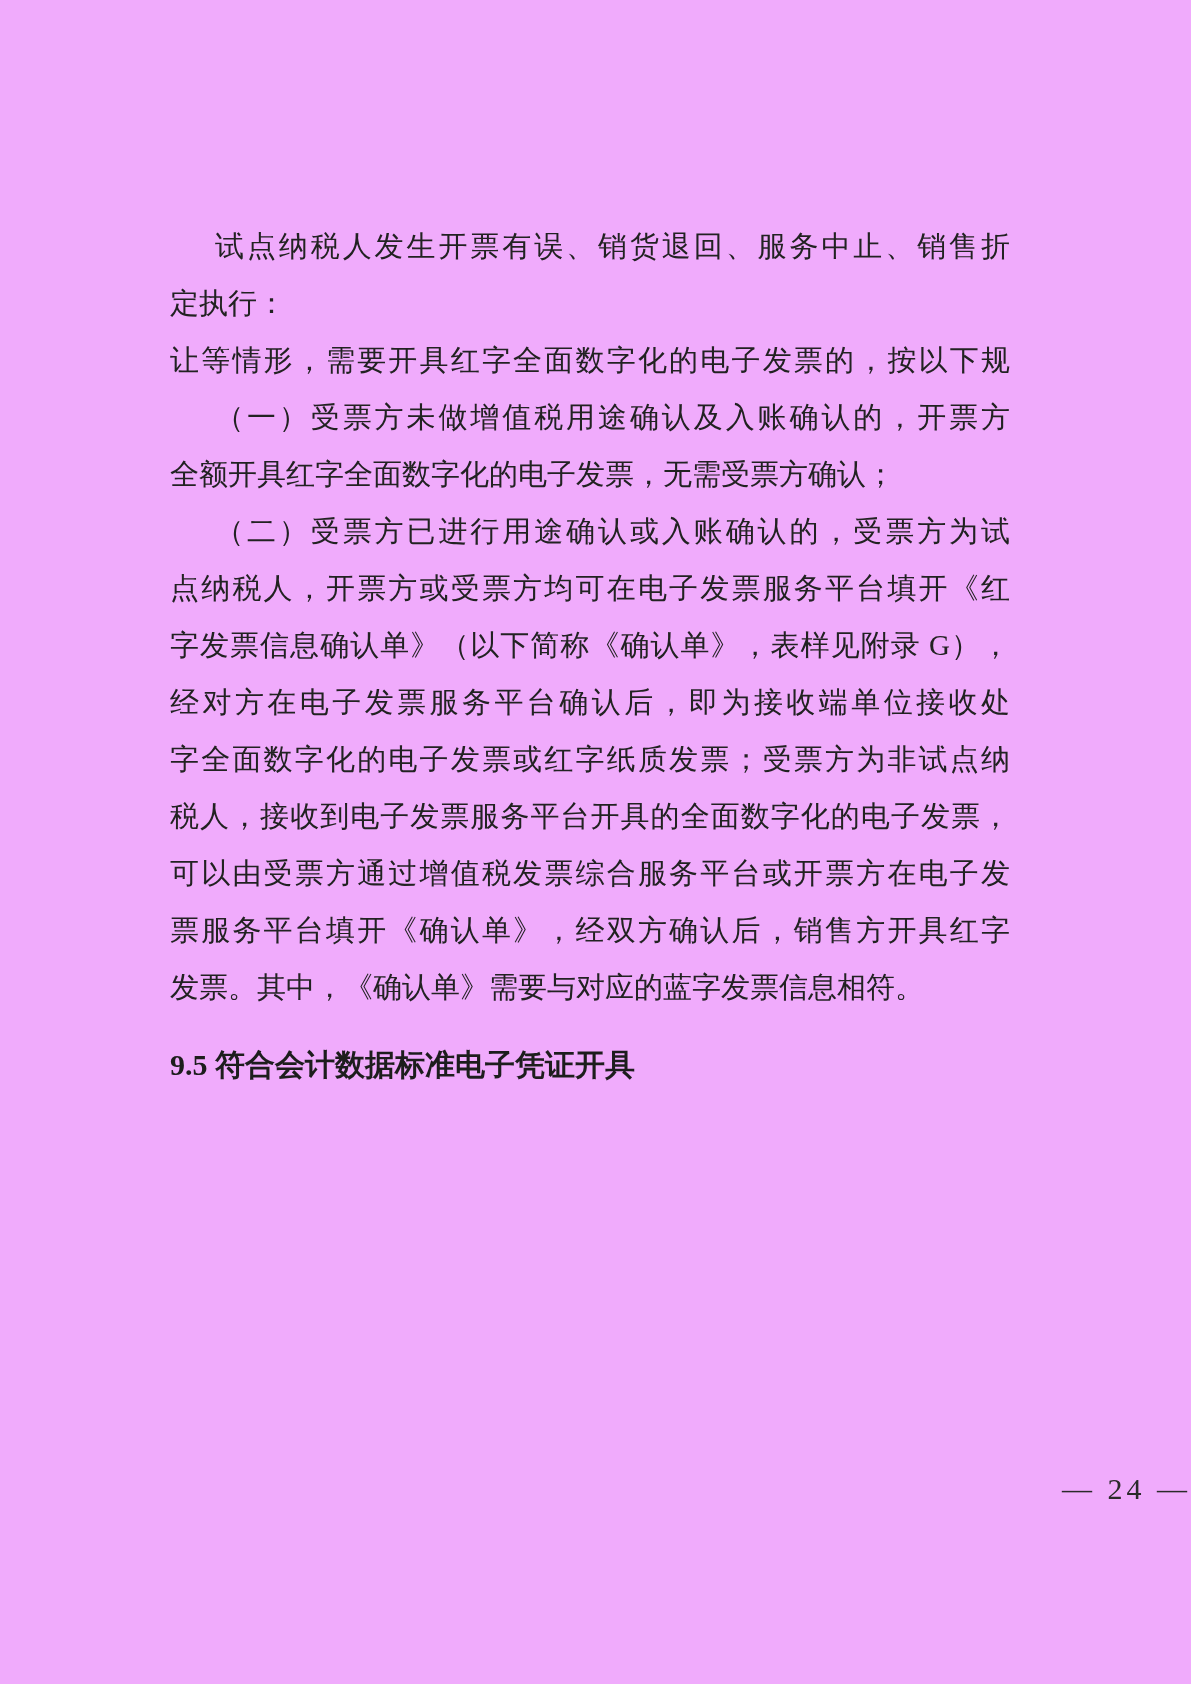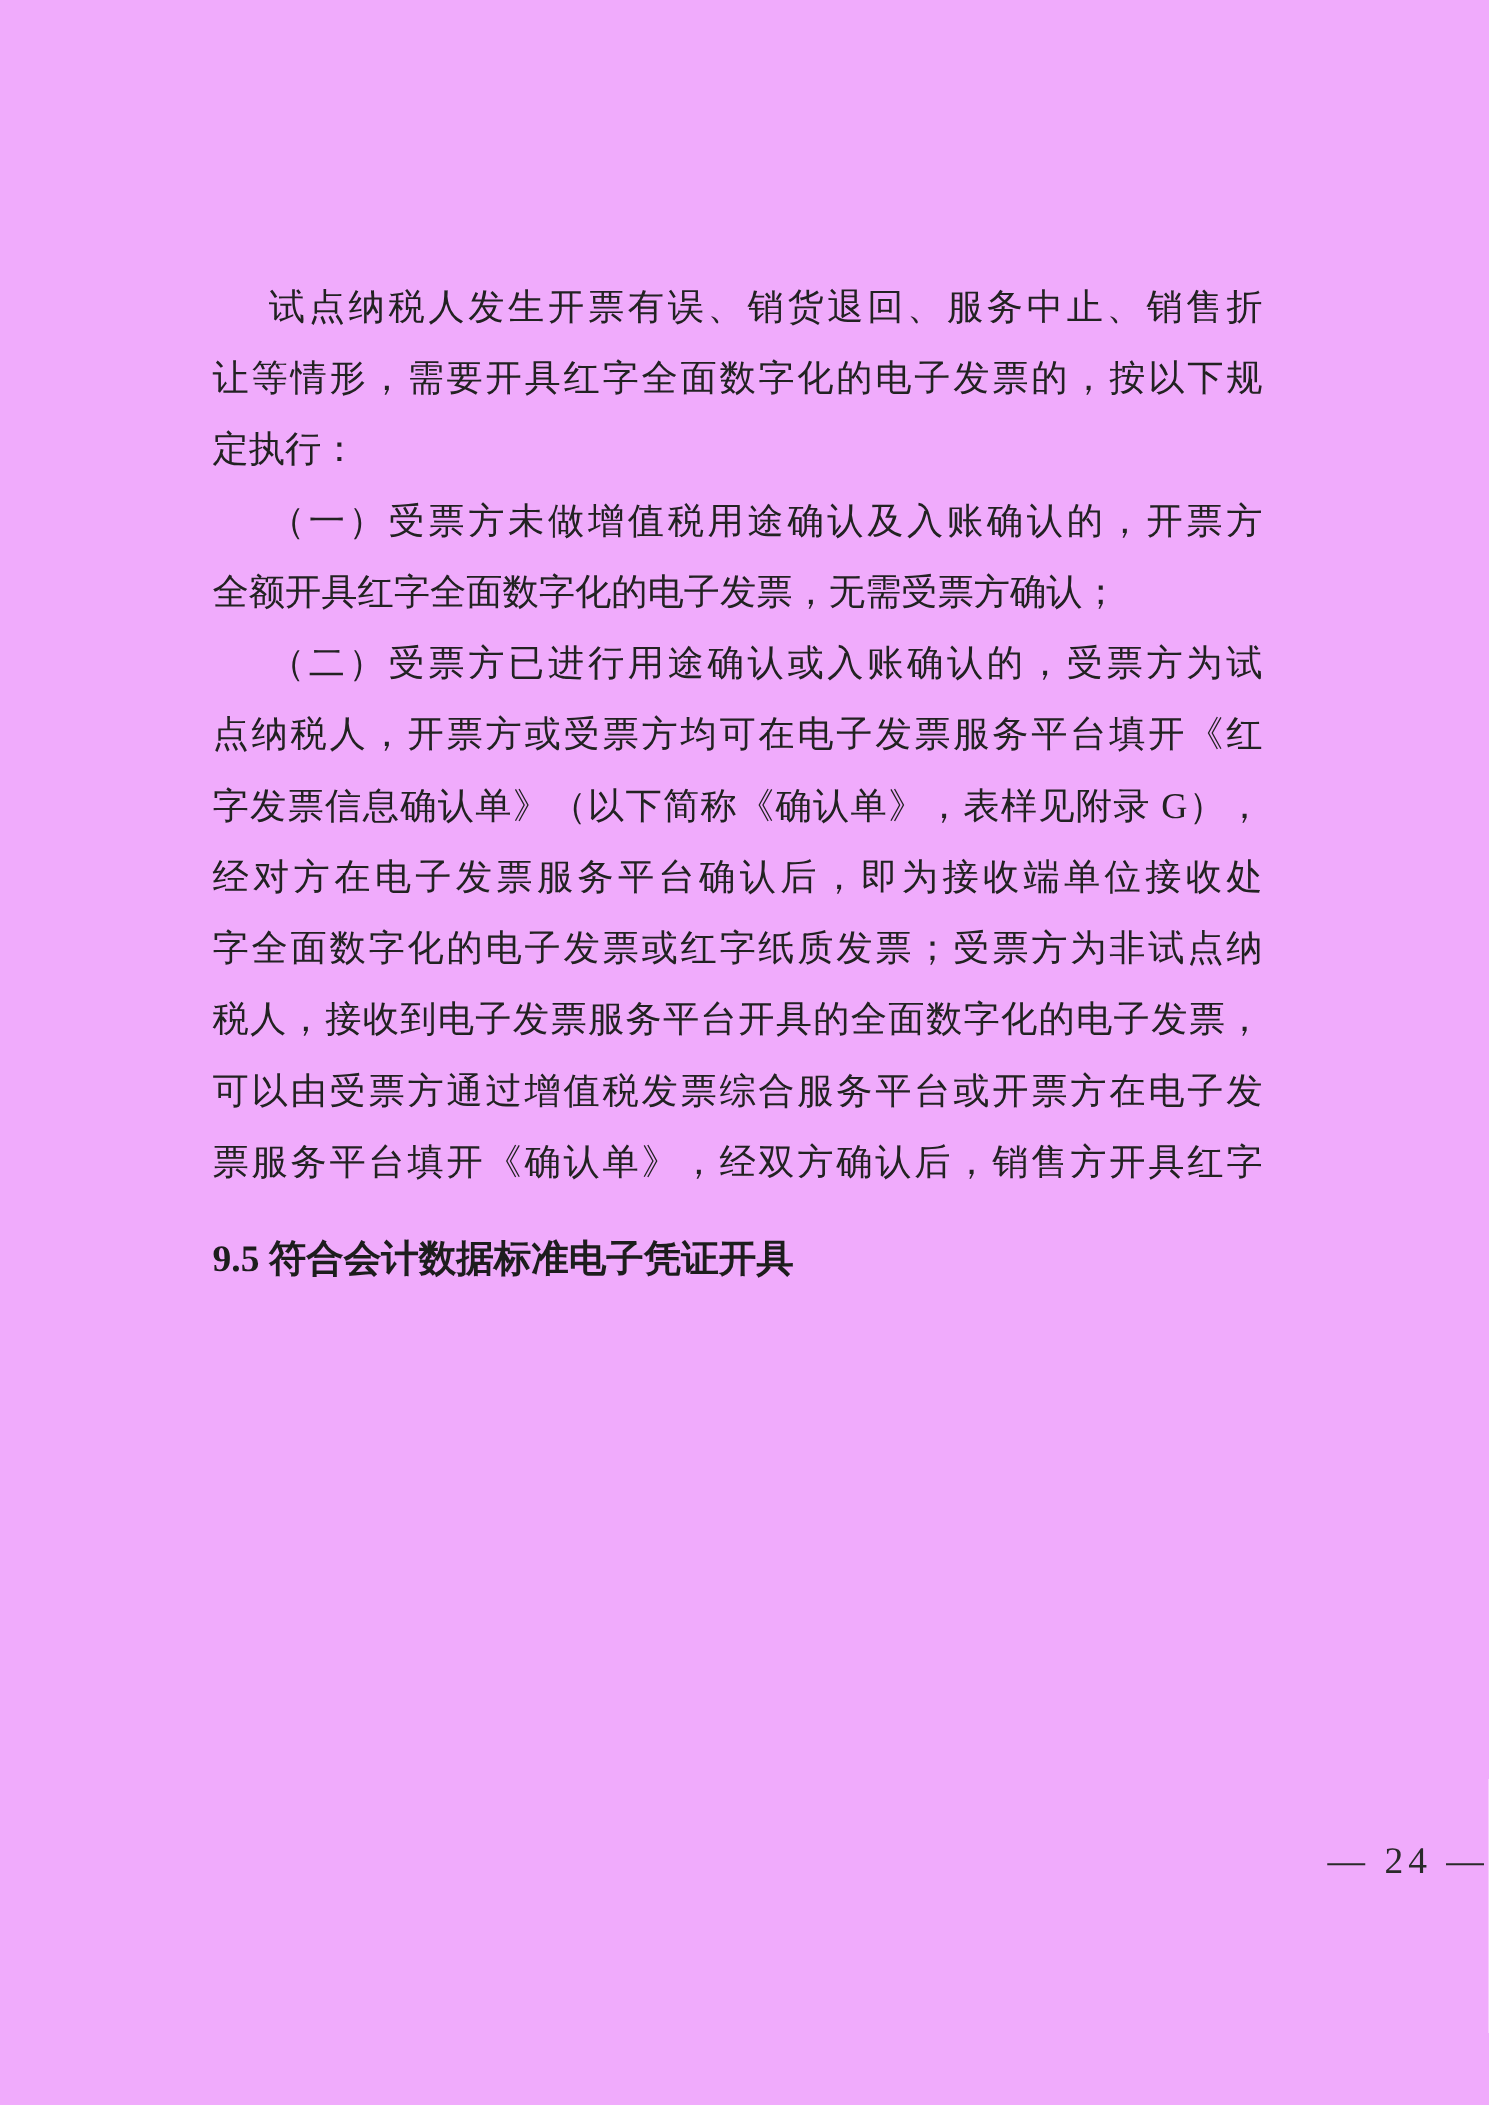--- a/index.html
+++ b/index.html
@@ -56,31 +56,32 @@
     letter-spacing: 4px;
   }
 </style>
 </head>
 <body>
 
 <div class="page">
   <div class="content">
     <div>
         <div class="line indent">试点纳税人发生开票有误、销货退回、服务中止、销售折</div>
+        <div class="line last">定执行：</div>
         <div class="line">让等情形，需要开具红字全面数字化的电子发票的，按以下规</div>
-        <div class="line last">定执行：</div>
         <div class="line indent">（一）受票方未做增值税用途确认及入账确认的，开票方</div>
         <div class="line last">全额开具红字全面数字化的电子发票，无需受票方确认；</div>
         <div class="line indent">（二）受票方已进行用途确认或入账确认的，受票方为试</div>
         <div class="line">点纳税人，开票方或受票方均可在电子发票服务平台填开《红</div>
         <div class="line">字发票信息确认单》（以下简称《确认单》，表样见附录 G），</div>
         <div class="line">经对方在电子发票服务平台确认后，即为接收端单位接收处</div>
         <div class="line">字全面数字化的电子发票或红字纸质发票；受票方为非试点纳</div>
         <div class="line">税人，接收到电子发票服务平台开具的全面数字化的电子发票，</div>
         <div class="line">可以由受票方通过增值税发票综合服务平台或开票方在电子发</div>
         <div class="line">票服务平台填开《确认单》，经双方确认后，销售方开具红字</div>
+        <div class="line last">发票。其中，《确认单》需要与对应的蓝字发票信息相符。</div>
       </div>
     <div class="heading">9.5 符合会计数据标准电子凭证开具</div>
   </div>
   <div class="footer">
     <span>— 24 —</span>
   </div>
 </div>
 
 </body></html>

